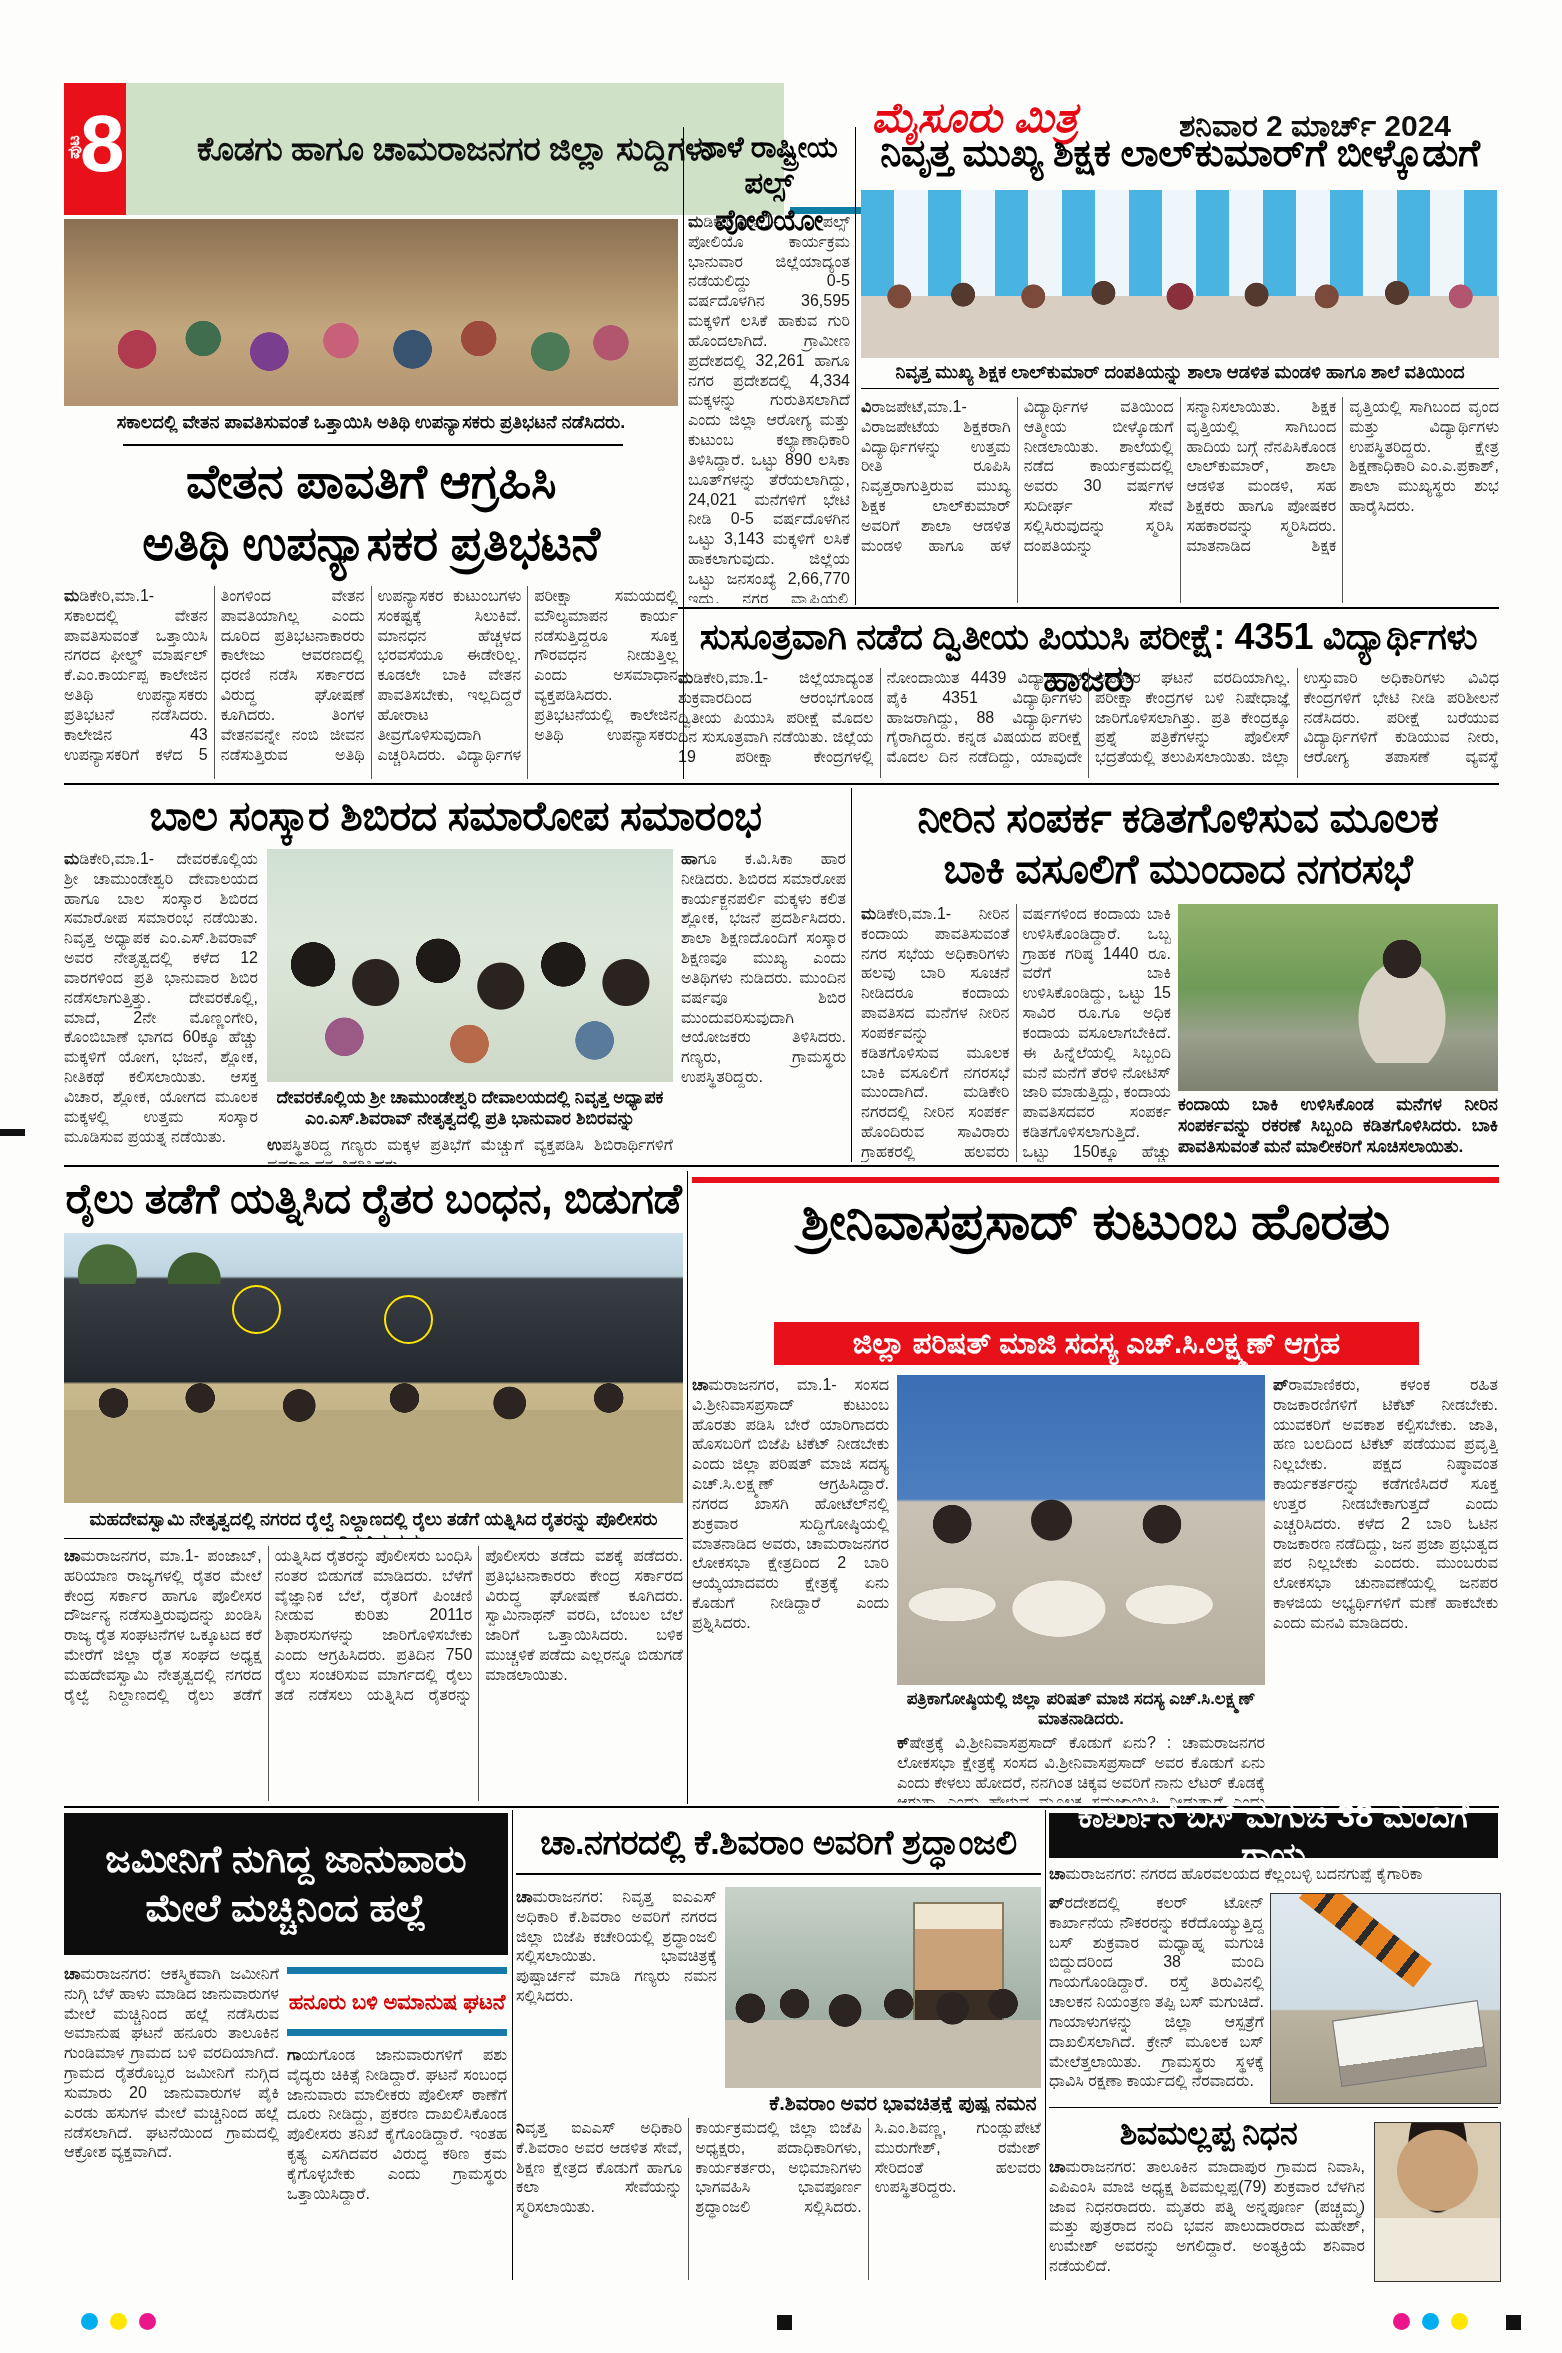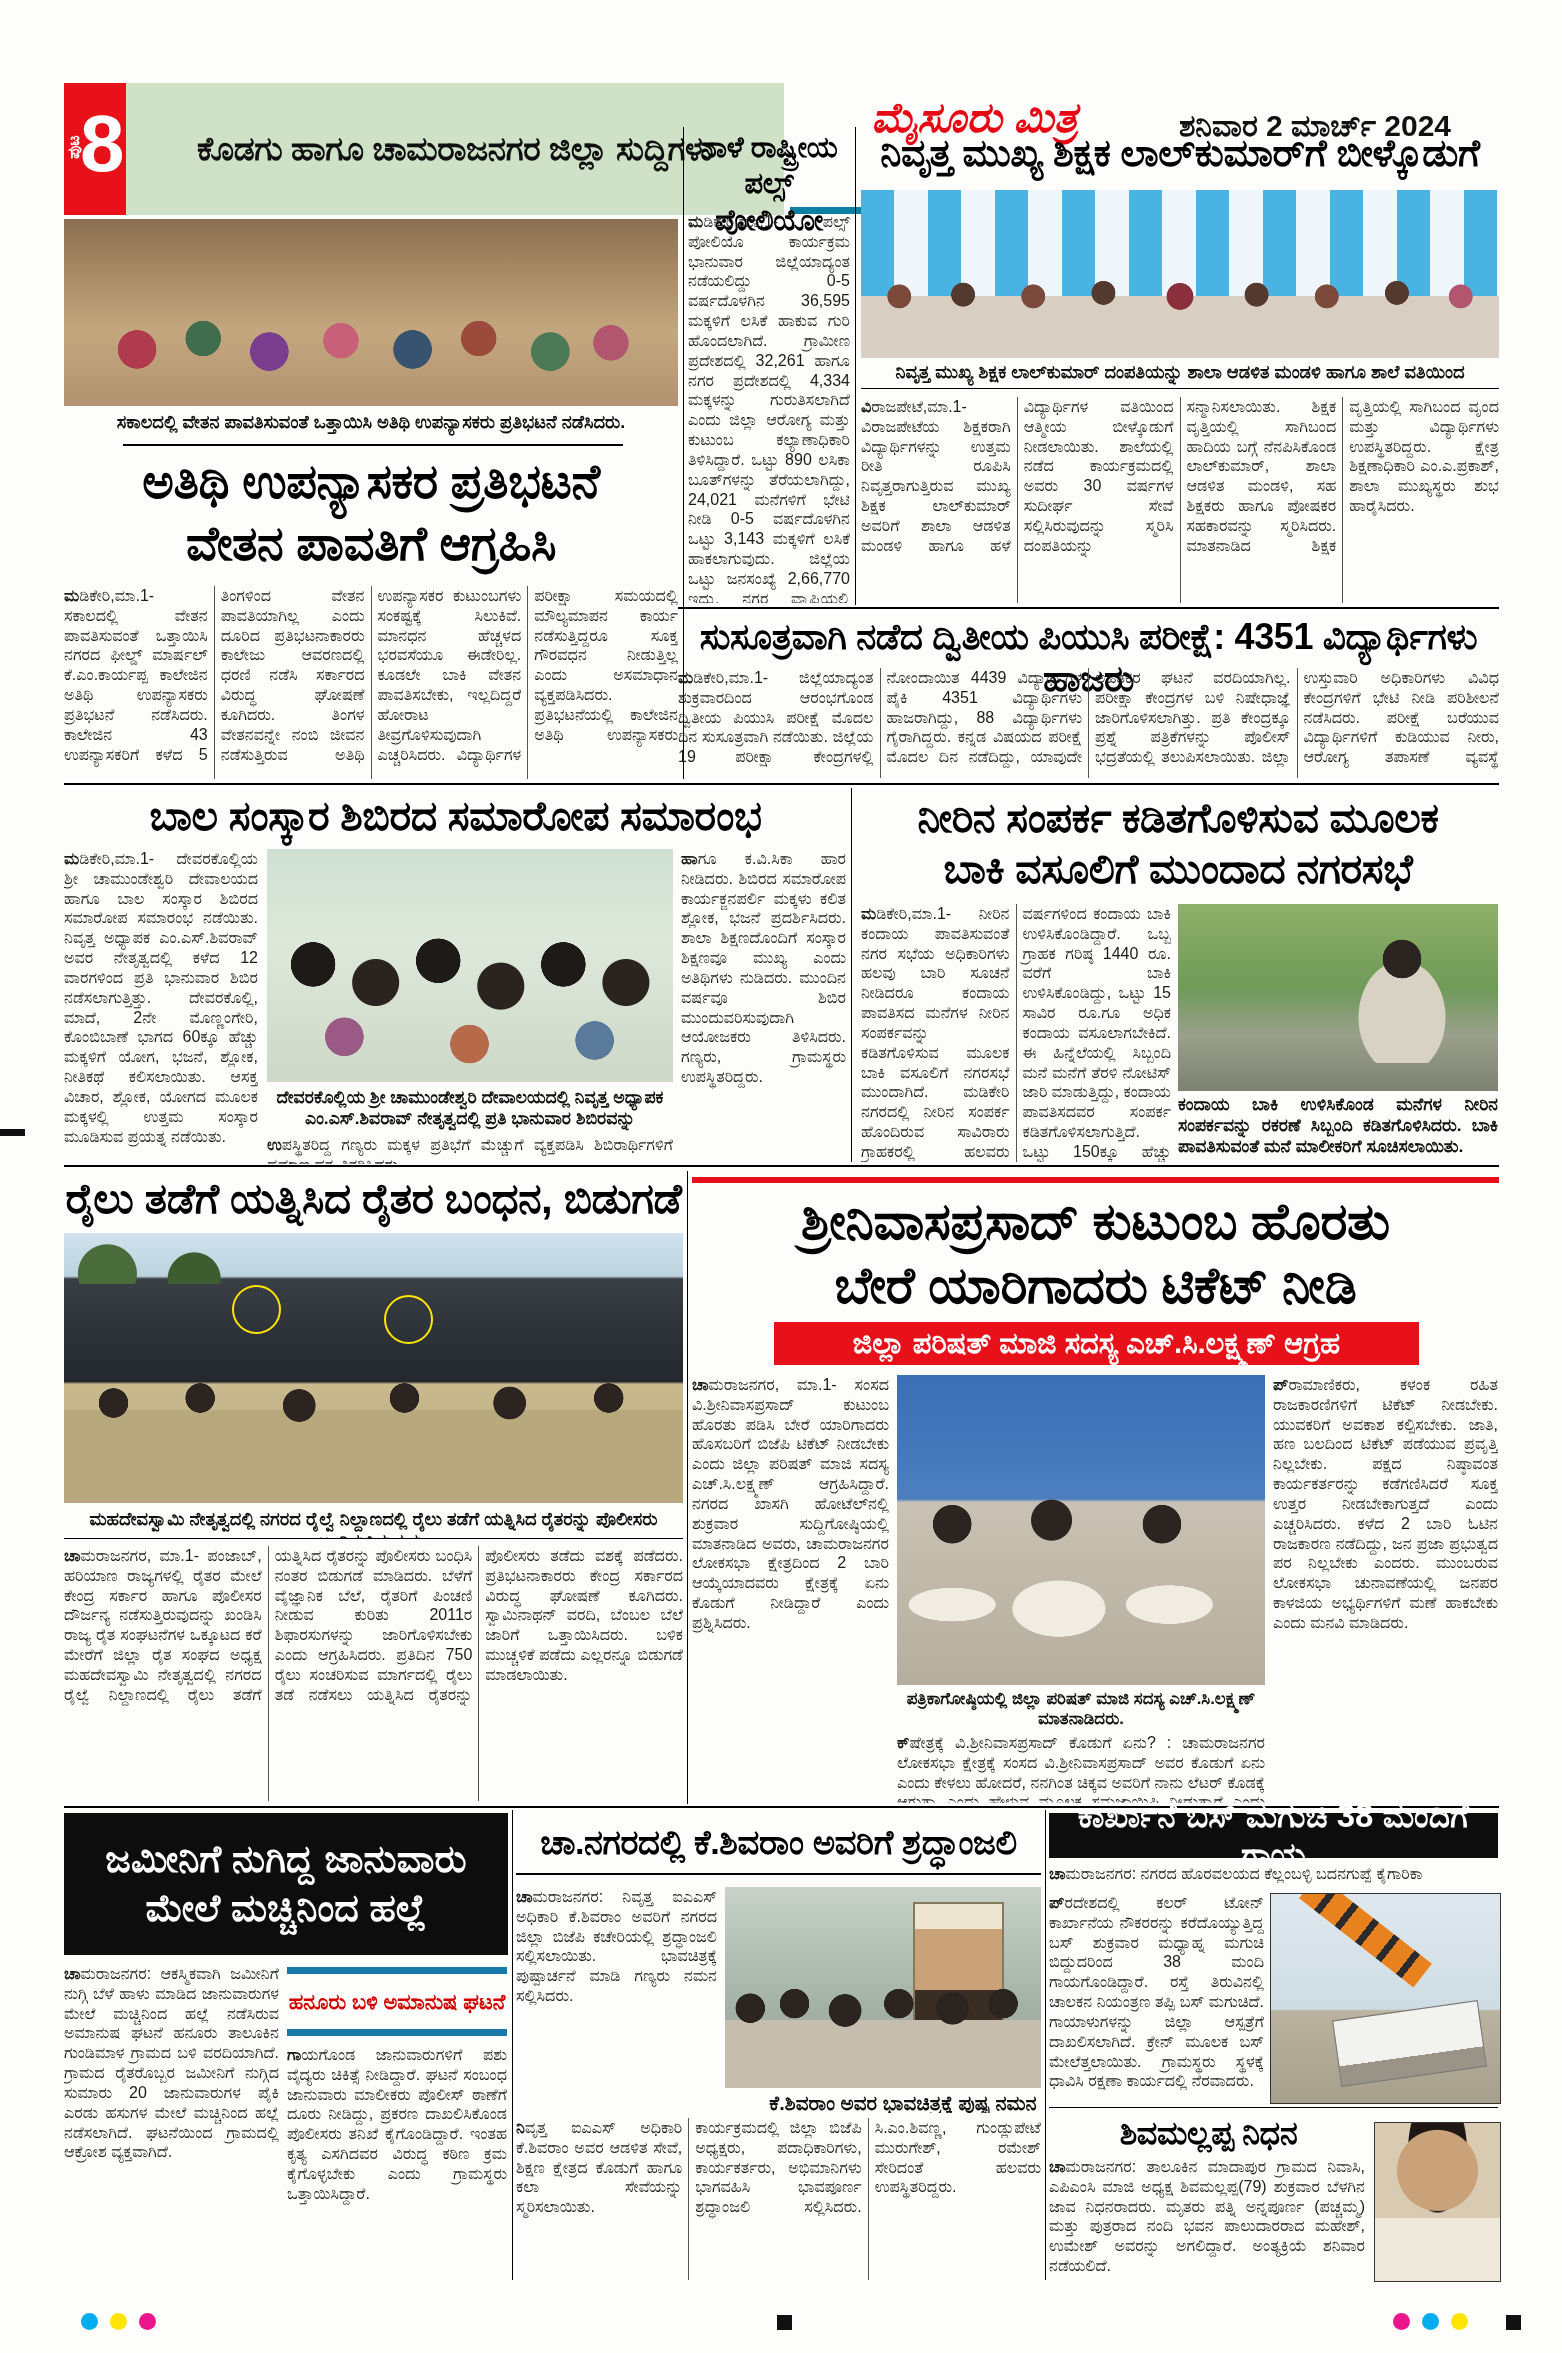--- a/index.html
+++ b/index.html
@@ -48,22 +48,22 @@
                     radial-gradient(circle at 32% 62%, #7a3e8f 0 19px, transparent 19.6px),
                     radial-gradient(circle at 45% 52%, #c9607a 0 17.4px, transparent 18px),
                     radial-gradient(circle at 58% 60%, #38536f 0 19px, transparent 19.6px),
                     radial-gradient(circle at 70% 50%, #9c4a3b 0 17.4px, transparent 18px),
                     radial-gradient(circle at 83% 62%, #4c7a57 0 19px, transparent 19.6px),
                     radial-gradient(circle at 94% 54%, #b2556e 0 17.4px, transparent 18px);"></div>
   </div>
   <div class="abs cap" style="left:64px;top:412px;width:614px;height:27.5px;">ಸಕಾಲದಲ್ಲಿ ವೇತನ ಪಾವತಿಸುವಂತೆ ಒತ್ತಾಯಿಸಿ ಅತಿಥಿ ಉಪನ್ಯಾಸಕರು ಪ್ರತಿಭಟನೆ ನಡೆಸಿದರು.</div>
   <div class="abs rule-h" style="left:123px;top:444px;width:500px;height:2.2px;"></div>
   <div class="abs hl" style="left:64px;top:451px;width:614px;height:128px;font-size:48px;line-height:1.3;">
+    <span style="display:block;">ವೇತನ ಪಾವತಿಗೆ ಆಗ್ರಹಿಸಿ</span>
     <span style="display:block;">ಅತಿಥಿ ಉಪನ್ಯಾಸಕರ ಪ್ರತಿಭಟನೆ</span>
-    <span style="display:block;">ವೇತನ ಪಾವತಿಗೆ ಆಗ್ರಹಿಸಿ</span>
   </div>
   <div class="abs body-txt cols-4" style="left:64px;top:586px;width:614px;height:193px;">ಮಡಿಕೇರಿ,ಮಾ.1- ಸಕಾಲದಲ್ಲಿ ವೇತನ ಪಾವತಿಸುವಂತೆ ಒತ್ತಾಯಿಸಿ ನಗರದ ಫೀಲ್ಡ್ ಮಾರ್ಷಲ್ ಕೆ.ಎಂ.ಕಾರ್ಯಪ್ಪ ಕಾಲೇಜಿನ ಅತಿಥಿ ಉಪನ್ಯಾಸಕರು ಪ್ರತಿಭಟನೆ ನಡೆಸಿದರು. ಕಾಲೇಜಿನ 43 ಉಪನ್ಯಾಸಕರಿಗೆ ಕಳೆದ 5 ತಿಂಗಳಿಂದ ವೇತನ ಪಾವತಿಯಾಗಿಲ್ಲ ಎಂದು ದೂರಿದ ಪ್ರತಿಭಟನಾಕಾರರು ಕಾಲೇಜು ಆವರಣದಲ್ಲಿ ಧರಣಿ ನಡೆಸಿ ಸರ್ಕಾರದ ವಿರುದ್ಧ ಘೋಷಣೆ ಕೂಗಿದರು. ತಿಂಗಳ ವೇತನವನ್ನೇ ನಂಬಿ ಜೀವನ ನಡೆಸುತ್ತಿರುವ ಅತಿಥಿ ಉಪನ್ಯಾಸಕರ ಕುಟುಂಬಗಳು ಸಂಕಷ್ಟಕ್ಕೆ ಸಿಲುಕಿವೆ. ಮಾನಧನ ಹೆಚ್ಚಳದ ಭರವಸೆಯೂ ಈಡೇರಿಲ್ಲ. ಕೂಡಲೇ ಬಾಕಿ ವೇತನ ಪಾವತಿಸಬೇಕು, ಇಲ್ಲದಿದ್ದರೆ ಹೋರಾಟ ತೀವ್ರಗೊಳಿಸುವುದಾಗಿ ಎಚ್ಚರಿಸಿದರು. ವಿದ್ಯಾರ್ಥಿಗಳ ಪರೀಕ್ಷಾ ಸಮಯದಲ್ಲಿ ಮೌಲ್ಯಮಾಪನ ಕಾರ್ಯ ನಡೆಸುತ್ತಿದ್ದರೂ ಸೂಕ್ತ ಗೌರವಧನ ನೀಡುತ್ತಿಲ್ಲ ಎಂದು ಅಸಮಾಧಾನ ವ್ಯಕ್ತಪಡಿಸಿದರು. ಪ್ರತಿಭಟನೆಯಲ್ಲಿ ಕಾಲೇಜಿನ ಅತಿಥಿ ಉಪನ್ಯಾಸಕರು ಹಾಗೂ ಸಿಬ್ಬಂದಿ ಭಾಗವಹಿಸಿದ್ದರು.</div>
 
   <div class="abs rule-v" style="left:683px;top:127px;height:652px;"></div>
 
   <div class="abs hl" style="left:688px;top:129px;width:162px;font-size:29px;line-height:1.25;">
     <span style="display:block;">ನಾಳೆ ರಾಷ್ಟ್ರೀಯ</span>
     <span style="display:block;">ಪಲ್ಸ್ ಪೋಲಿಯೋ</span>
   </div>
   <div class="abs body-txt" style="left:688px;top:212px;width:162px;height:391px;">ಮಡಿಕೇರಿ,ಮಾ.1- ಪಲ್ಸ್ ಪೋಲಿಯೊ ಕಾರ್ಯಕ್ರಮ ಭಾನುವಾರ ಜಿಲ್ಲೆಯಾದ್ಯಂತ ನಡೆಯಲಿದ್ದು 0-5 ವರ್ಷದೊಳಗಿನ 36,595 ಮಕ್ಕಳಿಗೆ ಲಸಿಕೆ ಹಾಕುವ ಗುರಿ ಹೊಂದಲಾಗಿದೆ. ಗ್ರಾಮೀಣ ಪ್ರದೇಶದಲ್ಲಿ 32,261 ಹಾಗೂ ನಗರ ಪ್ರದೇಶದಲ್ಲಿ 4,334 ಮಕ್ಕಳನ್ನು ಗುರುತಿಸಲಾಗಿದೆ ಎಂದು ಜಿಲ್ಲಾ ಆರೋಗ್ಯ ಮತ್ತು ಕುಟುಂಬ ಕಲ್ಯಾಣಾಧಿಕಾರಿ ತಿಳಿಸಿದ್ದಾರೆ. ಒಟ್ಟು 890 ಲಸಿಕಾ ಬೂತ್‌ಗಳನ್ನು ತೆರೆಯಲಾಗಿದ್ದು, 24,021 ಮನೆಗಳಿಗೆ ಭೇಟಿ ನೀಡಿ 0-5 ವರ್ಷದೊಳಗಿನ ಒಟ್ಟು 3,143 ಮಕ್ಕಳಿಗೆ ಲಸಿಕೆ ಹಾಕಲಾಗುವುದು. ಜಿಲ್ಲೆಯ ಒಟ್ಟು ಜನಸಂಖ್ಯೆ 2,66,770 ಇದ್ದು, ನಗರ ವ್ಯಾಪ್ತಿಯಲ್ಲಿ 14,460 ಜನಸಂಖ್ಯೆ ಇದೆ. ಜಿಲ್ಲೆಯಲ್ಲಿ ಒಟ್ಟು 464 ಬೂತ್‌ಗಳು, 350 ಮೇಲ್ವಿಚಾರಕರು ಕಾರ್ಯನಿರ್ವಹಿಸಲಿದ್ದು, ಸಂಚಾರಿ ತಂಡಗಳು 31 ಕಾರ್ಯನಿರ್ವಹಿಸಲಿವೆ. ಪ್ರತಿ ಬೂತ್‌ಗೆ ಬೇಕಾಗುವ ಲಸಿಕೆ ದಾಸ್ತಾನು ಮಾಡಲಾಗಿದೆ. ಪೋಷಕರು ತಮ್ಮ ಮಕ್ಕಳಿಗೆ ತಪ್ಪದೇ ಲಸಿಕೆ ಹಾಕಿಸುವಂತೆ ಮನವಿ ಮಾಡಲಾಗಿದೆ.</div>
@@ -148,21 +148,20 @@
     <div class="ring" style="left:320px;top:62px;width:45px;height:45px;"></div>
   </div>
   <div class="abs cap" style="left:64px;top:1509px;width:619px;height:29px;border-bottom:1.4px solid #000;">ಮಹದೇವಸ್ವಾಮಿ ನೇತೃತ್ವದಲ್ಲಿ ನಗರದ ರೈಲ್ವೆ ನಿಲ್ದಾಣದಲ್ಲಿ ರೈಲು ತಡೆಗೆ ಯತ್ನಿಸಿದ ರೈತರನ್ನು ಪೊಲೀಸರು ಬಂಧಿಸುತ್ತಿರುವುದು.</div>
   <div class="abs body-txt cols-3" style="left:64px;top:1546px;width:619px;height:255px;">ಚಾಮರಾಜನಗರ, ಮಾ.1- ಪಂಜಾಬ್, ಹರಿಯಾಣ ರಾಜ್ಯಗಳಲ್ಲಿ ರೈತರ ಮೇಲೆ ಕೇಂದ್ರ ಸರ್ಕಾರ ಹಾಗೂ ಪೊಲೀಸರ ದೌರ್ಜನ್ಯ ನಡೆಸುತ್ತಿರುವುದನ್ನು ಖಂಡಿಸಿ ರಾಜ್ಯ ರೈತ ಸಂಘಟನೆಗಳ ಒಕ್ಕೂಟದ ಕರೆ ಮೇರೆಗೆ ಜಿಲ್ಲಾ ರೈತ ಸಂಘದ ಅಧ್ಯಕ್ಷ ಮಹದೇವಸ್ವಾಮಿ ನೇತೃತ್ವದಲ್ಲಿ ನಗರದ ರೈಲ್ವೆ ನಿಲ್ದಾಣದಲ್ಲಿ ರೈಲು ತಡೆಗೆ ಯತ್ನಿಸಿದ ರೈತರನ್ನು ಪೊಲೀಸರು ಬಂಧಿಸಿ ನಂತರ ಬಿಡುಗಡೆ ಮಾಡಿದರು. ಬೆಳೆಗೆ ವೈಜ್ಞಾನಿಕ ಬೆಲೆ, ರೈತರಿಗೆ ಪಿಂಚಣಿ ನೀಡುವ ಕುರಿತು 2011ರ ಶಿಫಾರಸುಗಳನ್ನು ಜಾರಿಗೊಳಿಸಬೇಕು ಎಂದು ಆಗ್ರಹಿಸಿದರು. ಪ್ರತಿದಿನ 750 ರೈಲು ಸಂಚರಿಸುವ ಮಾರ್ಗದಲ್ಲಿ ರೈಲು ತಡೆ ನಡೆಸಲು ಯತ್ನಿಸಿದ ರೈತರನ್ನು ಪೊಲೀಸರು ತಡೆದು ವಶಕ್ಕೆ ಪಡೆದರು. ಪ್ರತಿಭಟನಾಕಾರರು ಕೇಂದ್ರ ಸರ್ಕಾರದ ವಿರುದ್ಧ ಘೋಷಣೆ ಕೂಗಿದರು. ಸ್ವಾಮಿನಾಥನ್ ವರದಿ, ಬೆಂಬಲ ಬೆಲೆ ಜಾರಿಗೆ ಒತ್ತಾಯಿಸಿದರು. ಬಳಿಕ ಮುಚ್ಚಳಿಕೆ ಪಡೆದು ಎಲ್ಲರನ್ನೂ ಬಿಡುಗಡೆ ಮಾಡಲಾಯಿತು.</div>
 
   <div class="abs rule-v" style="left:687px;top:1171px;height:633px;"></div>
 
   <div class="abs" style="left:692px;top:1177px;width:807px;height:5.8px;background:#e8111a;"></div>
   <div class="abs hl" style="left:692px;top:1190px;width:807px;font-size:51px;line-height:1.25;">
     <span style="display:block;">ಶ್ರೀನಿವಾಸಪ್ರಸಾದ್ ಕುಟುಂಬ ಹೊರತು</span>
-    <span style="display:block;">ಬೇರೆ ಯಾರಿಗಾದರು ಟಿಕೆಟ್ ನೀಡಿ</span>
   </div>
   <div class="abs redbanner" style="left:774px;top:1322px;width:645px;height:43px;font-size:29px;">
     <span>ಜಿಲ್ಲಾ ಪರಿಷತ್ ಮಾಜಿ ಸದಸ್ಯ ಎಚ್.ಸಿ.ಲಕ್ಷ್ಮಣ್ ಆಗ್ರಹ</span>
   </div>
   <div class="abs body-txt" style="left:692px;top:1375px;width:197px;height:428px;">ಚಾಮರಾಜನಗರ, ಮಾ.1- ಸಂಸದ ವಿ.ಶ್ರೀನಿವಾಸಪ್ರಸಾದ್ ಕುಟುಂಬ ಹೊರತು ಪಡಿಸಿ ಬೇರೆ ಯಾರಿಗಾದರು ಹೊಸಬರಿಗೆ ಬಿಜೆಪಿ ಟಿಕೆಟ್ ನೀಡಬೇಕು ಎಂದು ಜಿಲ್ಲಾ ಪರಿಷತ್ ಮಾಜಿ ಸದಸ್ಯ ಎಚ್.ಸಿ.ಲಕ್ಷ್ಮಣ್ ಆಗ್ರಹಿಸಿದ್ದಾರೆ. ನಗರದ ಖಾಸಗಿ ಹೋಟೆಲ್‌ನಲ್ಲಿ ಶುಕ್ರವಾರ ಸುದ್ದಿಗೋಷ್ಠಿಯಲ್ಲಿ ಮಾತನಾಡಿದ ಅವರು, ಚಾಮರಾಜನಗರ ಲೋಕಸಭಾ ಕ್ಷೇತ್ರದಿಂದ 2 ಬಾರಿ ಆಯ್ಕೆಯಾದವರು ಕ್ಷೇತ್ರಕ್ಕೆ ಏನು ಕೊಡುಗೆ ನೀಡಿದ್ದಾರೆ ಎಂದು ಪ್ರಶ್ನಿಸಿದರು.</div>
   <div class="abs photo" style="left:897px;top:1375px;width:368px;height:310px;
        background:linear-gradient(180deg,#3a6fb5 0%,#4d7fc0 40%,#c9c2b4 41%,#b5ae9e 100%);">
     <div class="abs" style="left:0;top:109px;width:368px;height:201px;
          background:radial-gradient(circle at 15% 20%, #2b2420 0 19px, transparent 19.6px),
                     radial-gradient(circle at 42% 18%, #2b2420 0 20px, transparent 21px),

